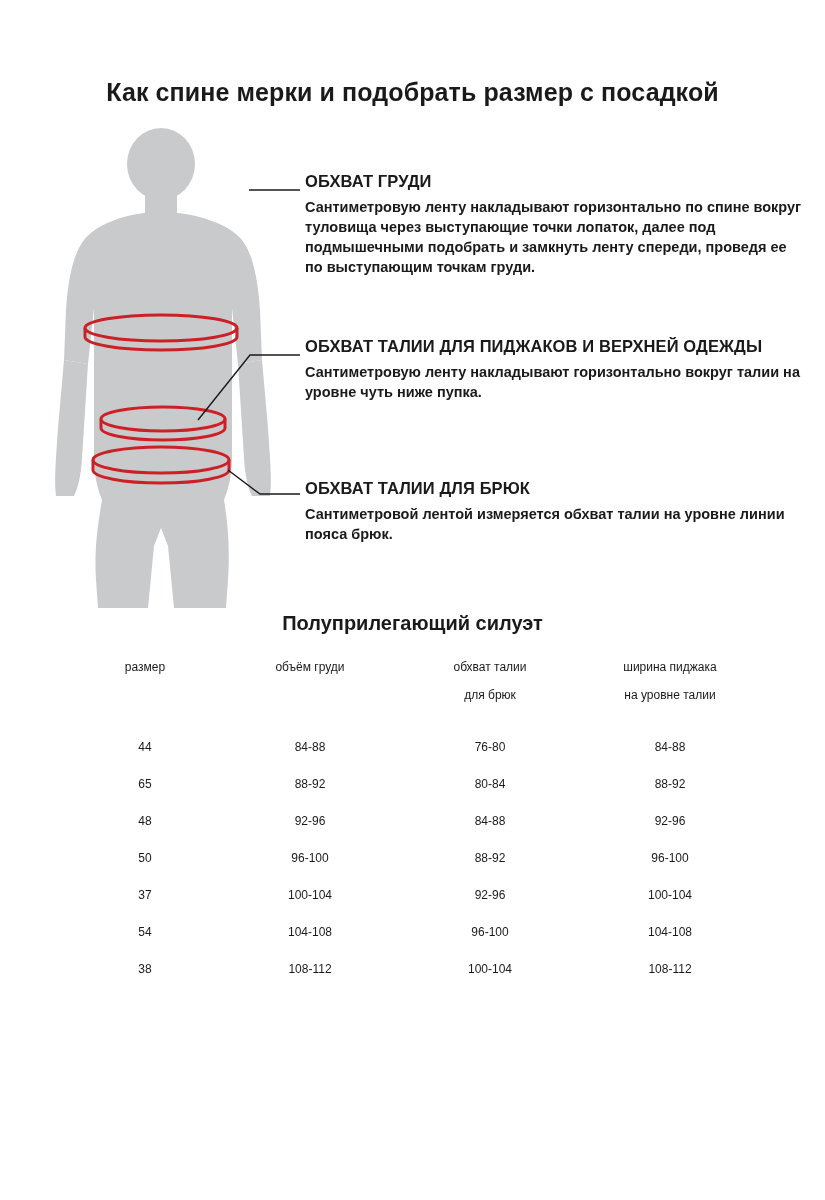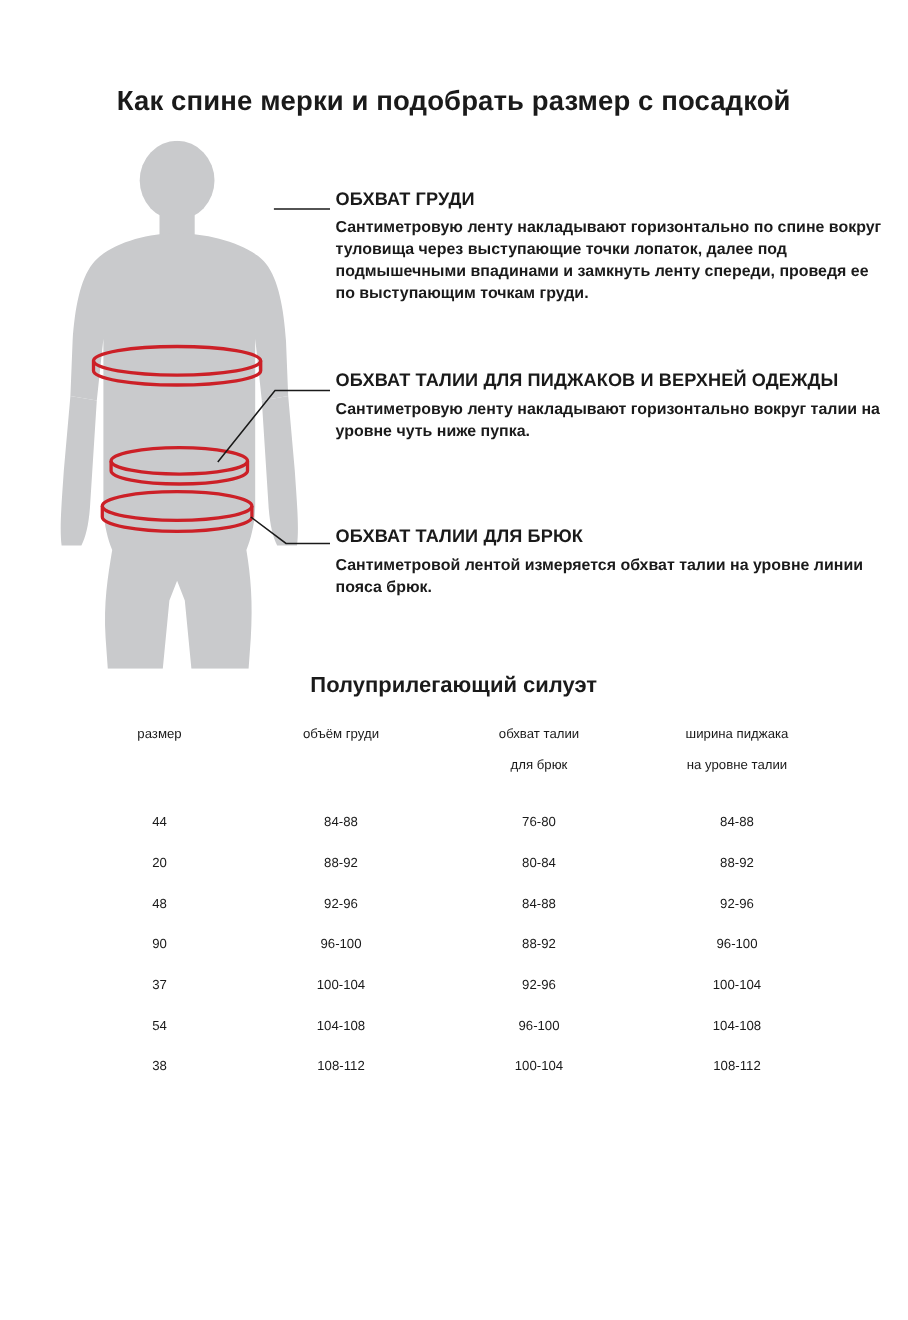--- a/index.html
+++ b/index.html
@@ -176,21 +176,21 @@
 
     <polyline points="249,190 276,190 300,190" fill="none" stroke="#1a1a1a" stroke-width="1.4"></polyline>
 
     <polyline points="198,420 250,355 300,355" fill="none" stroke="#1a1a1a" stroke-width="1.4"></polyline>
 
     <polyline points="228,470 260,494 300,494" fill="none" stroke="#1a1a1a" stroke-width="1.4"></polyline>
   </svg>
 
   <div class="callout" id="callout-chest">
     <div class="callout-head">ОБХВАТ ГРУДИ</div>
-    <div class="callout-body">Сантиметровую ленту накладывают горизонтально по спине вокруг туловища через выступающие точки лопаток, далее под подмышечными впадинами и замкнуть ленту спереди, проведя ее по выступающим точкам груди.</div>
+    <div class="callout-body">Сантиметровую ленту накладывают горизонтально по спине вокруг туловища через выступающие точки лопаток, далее под подмышечными подобрать и замкнуть ленту спереди, проведя ее по выступающим точкам груди.</div>
   </div>
 
   <div class="callout" id="callout-jacket-waist">
     <div class="callout-head">ОБХВАТ ТАЛИИ ДЛЯ ПИДЖАКОВ И ВЕРХНЕЙ ОДЕЖДЫ</div>
     <div class="callout-body">Сантиметровую  ленту накладывают горизонтально вокруг талии на уровне чуть ниже пупка.</div>
   </div>
 
   <div class="callout" id="callout-trouser-waist">
     <div class="callout-head">ОБХВАТ ТАЛИИ ДЛЯ БРЮК</div>
     <div class="callout-body">Сантиметровой лентой измеряется обхват талии на уровне линии пояса брюк.</div>
@@ -214,33 +214,33 @@
       </tr>
     </thead>
     <tbody>
       <tr>
         <td>44</td>
         <td>84-88</td>
         <td>76-80</td>
         <td>84-88</td>
       </tr>
       <tr>
-        <td>20</td>
+        <td>65</td>
         <td>88-92</td>
         <td>80-84</td>
         <td>88-92</td>
       </tr>
       <tr>
         <td>48</td>
         <td>92-96</td>
         <td>84-88</td>
         <td>92-96</td>
       </tr>
       <tr>
-        <td>90</td>
+        <td>50</td>
         <td>96-100</td>
         <td>88-92</td>
         <td>96-100</td>
       </tr>
       <tr>
         <td>37</td>
         <td>100-104</td>
         <td>92-96</td>
         <td>100-104</td>
       </tr>

